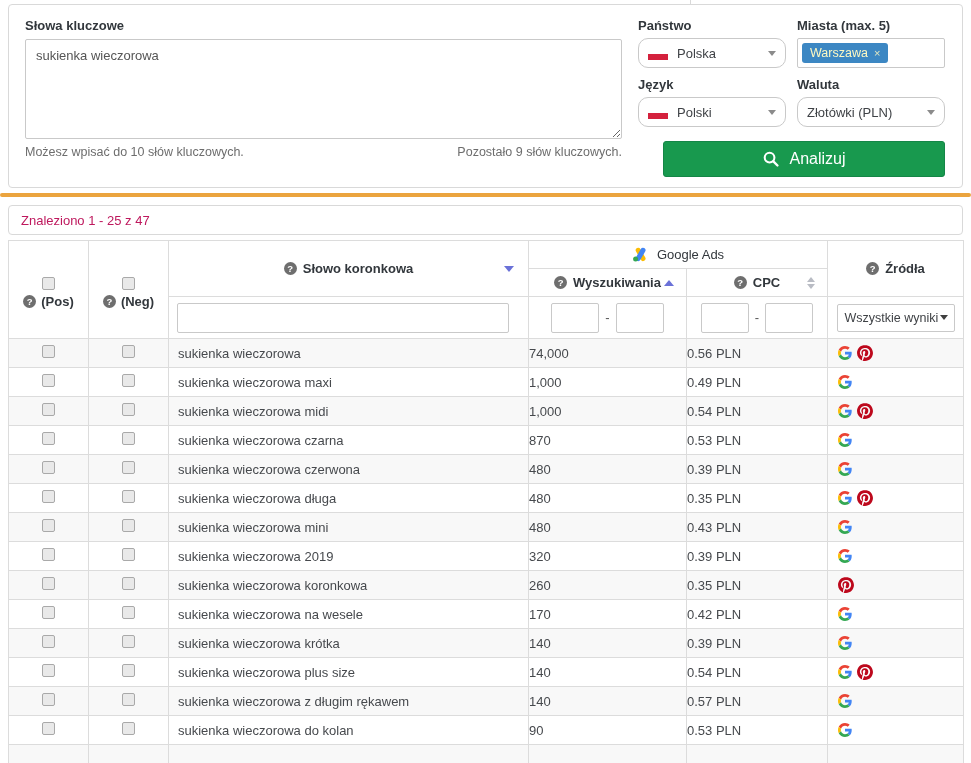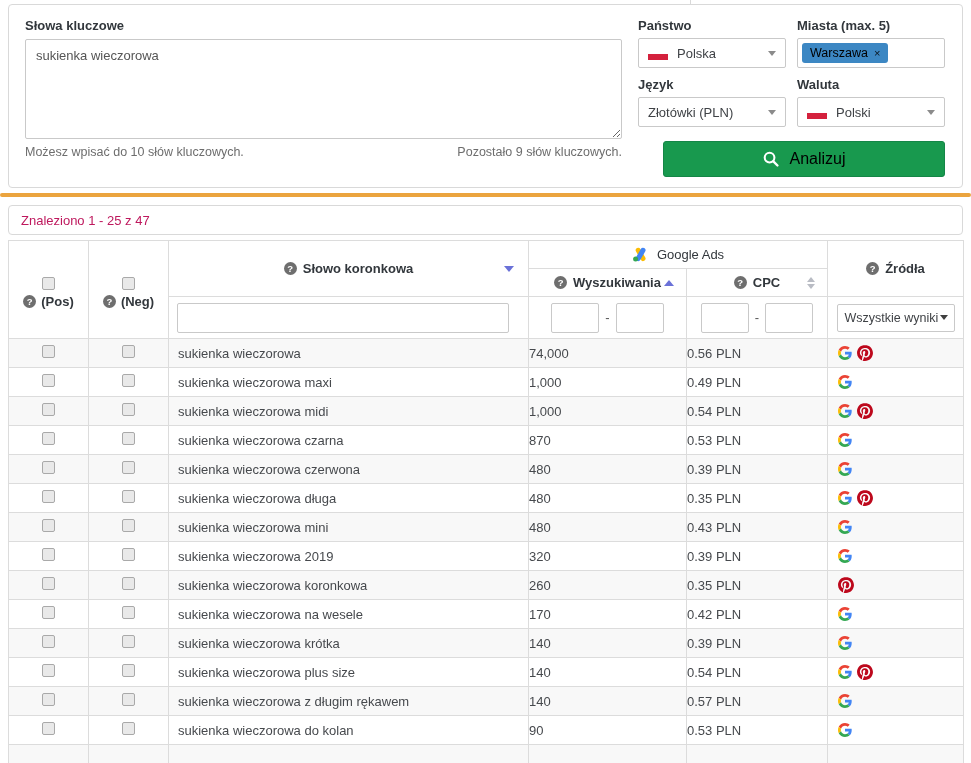--- a/index.html
+++ b/index.html
@@ -14,34 +14,34 @@
   .field-label { font-weight:700; font-size:13px; color:#32373c; margin-bottom:6px; }
   textarea.kw-area { width:100%; height:106px; border:1px solid #c9c9c9; border-radius:2px;
     padding:8px 10px; font-family:"Liberation Sans", sans-serif; font-size:13px; color:#555;
     resize:both; outline:none; }
   .hint-row { display:flex; justify-content:space-between; margin-top:6px;
     color:#6d6d6d; font-size:12.5px; }
   .form-right { width:308px; }
   .rgrid { display:grid; grid-template-columns:148px 148px; column-gap:11px; }
   .rgrid .field-label { margin-bottom:5px; }
   .mt { margin-top:9px; }
-  .select-box { height:30px; border:1px solid #c9c9c9; border-radius:2px; background:#fff;
+  .select-box { height:30px; border:1px solid #c9c9c9; border-radius:10px; background:#fff;
     display:flex; align-items:center; padding:0 9px; gap:9px; cursor:pointer; position:relative; }
   .select-box .sel-text { flex:1; color:#3f4246; font-size:13px; white-space:nowrap; overflow:hidden; }
   .caret-down { width:0; height:0; border-left:4.5px solid transparent;
     border-right:4.5px solid transparent; border-top:5px solid #8b8b8b; flex:0 0 auto; }
   .flag-pl { width:20px; height:13px; flex:0 0 auto;
     background:linear-gradient(to bottom, #ffffff 50%, #d4213d 50%); }
   .city-box { height:30px; border:1px solid #c9c9c9; border-radius:2px; background:#fff;
     display:flex; align-items:center; padding:0 4px; }
-  .city-tag { background:#3c87c3; color:#000000; border-radius:3px; padding:3px 8px;
+  .city-tag { background:#3c87c3; color:#fef9c3; border-radius:3px; padding:3px 8px;
     font-size:12.5px; display:inline-flex; align-items:center; gap:6px; cursor:pointer; }
   .tag-x { font-size:11px; opacity:.85; cursor:pointer; }
   .analyze-btn { grid-column:1 / span 2; margin-top:14px; height:36px; background:#18994e;
-    border:1px solid #148647; border-radius:3px; color:#000000; font-size:16px;
+    border:1px solid #148647; border-radius:3px; color:#ffffff; font-size:16px;
     font-family:"Liberation Sans", sans-serif; display:flex; align-items:center;
     justify-content:center; gap:9px; cursor:pointer;margin-left:25px; }
 
   
   .orange-divider { margin-top:5px; height:4px; background:#eba43e; border-radius:2px; }
   .results-box { margin:8px 8px 0 8px; border:1px solid #d9d9d9; border-radius:4px;
     padding:6px 12px; height:30px; display:flex; align-items:center; color:#be185d; }
 
   
   table.kw-table { margin:5px 8px 0 8px; border-collapse:collapse; width:955px;
@@ -126,26 +126,26 @@
         <span class="city-tag">
           <span>Warszawa</span>
           <span class="tag-x">×</span>
         </span>
       </div>
 
       <div class="field-label mt">Język</div>
       <div class="field-label mt">Waluta</div>
 
       <div class="select-box">
-        <span class="sel-text">Złotówki (PLN)</span>
+        <span class="flag-pl"></span>
+        <span class="sel-text">Polski</span>
         <span class="caret-down"></span>
       </div>
       <div class="select-box">
-        <span class="flag-pl"></span>
-        <span class="sel-text">Polski</span>
+        <span class="sel-text">Złotówki (PLN)</span>
         <span class="caret-down"></span>
       </div>
 
       <button class="analyze-btn">
         <svg width="18" height="18" viewBox="0 0 20 20">
           <circle cx="8.4" cy="8.4" r="5.4" fill="none" stroke="#ffffff" stroke-width="2.3"></circle>
           <line x1="12.6" y1="12.6" x2="17.2" y2="17.2" stroke="#ffffff" stroke-width="2.6" stroke-linecap="round"></line>
         </svg>
         <span>Analizuj</span>
       </button>

